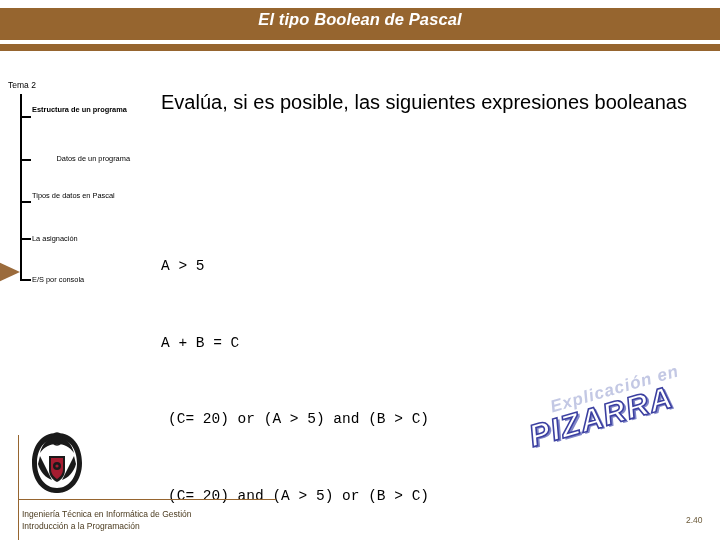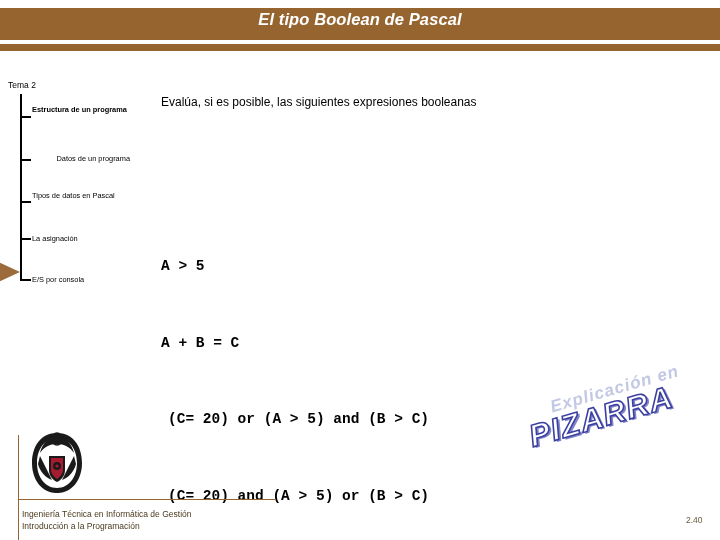--- a/index.html
+++ b/index.html
@@ -108,36 +108,36 @@
     background: #ffffff;
   }
   #bullet-text {
     font-size: 17px;
     line-height: 24px;
     color: #000000;
   }
   #subheading {
     margin-top: 16px;
     padding-left: 28px;
-    font-size: 12px;
+    font-size: 20px;
     line-height: 22px;
     color: #000000;
   }
 
   
   #code-block {
     position: absolute;
     left: 161px; top: 203px;
     font-family: "Liberation Mono", "DejaVu Sans Mono", monospace;
     font-size: 14.5px;
     line-height: 25.5px;
     color: #000000;
     white-space: pre;
   }
-  .code-line { display: block; font-weight: bold; }
+  .code-line { display: block; }
   .code-line.indent { padding-left: 7px; }
   .code-line.flush  { padding-left: 0px; }
 
   
   #wordart { position: absolute; left: 520px; top: 386px; width: 190px; height: 120px; }
   #wordart-explicacion {
     position: absolute;
     left: 28px; top: 12px;
     transform: rotate(-16deg);
     transform-origin: left top;

